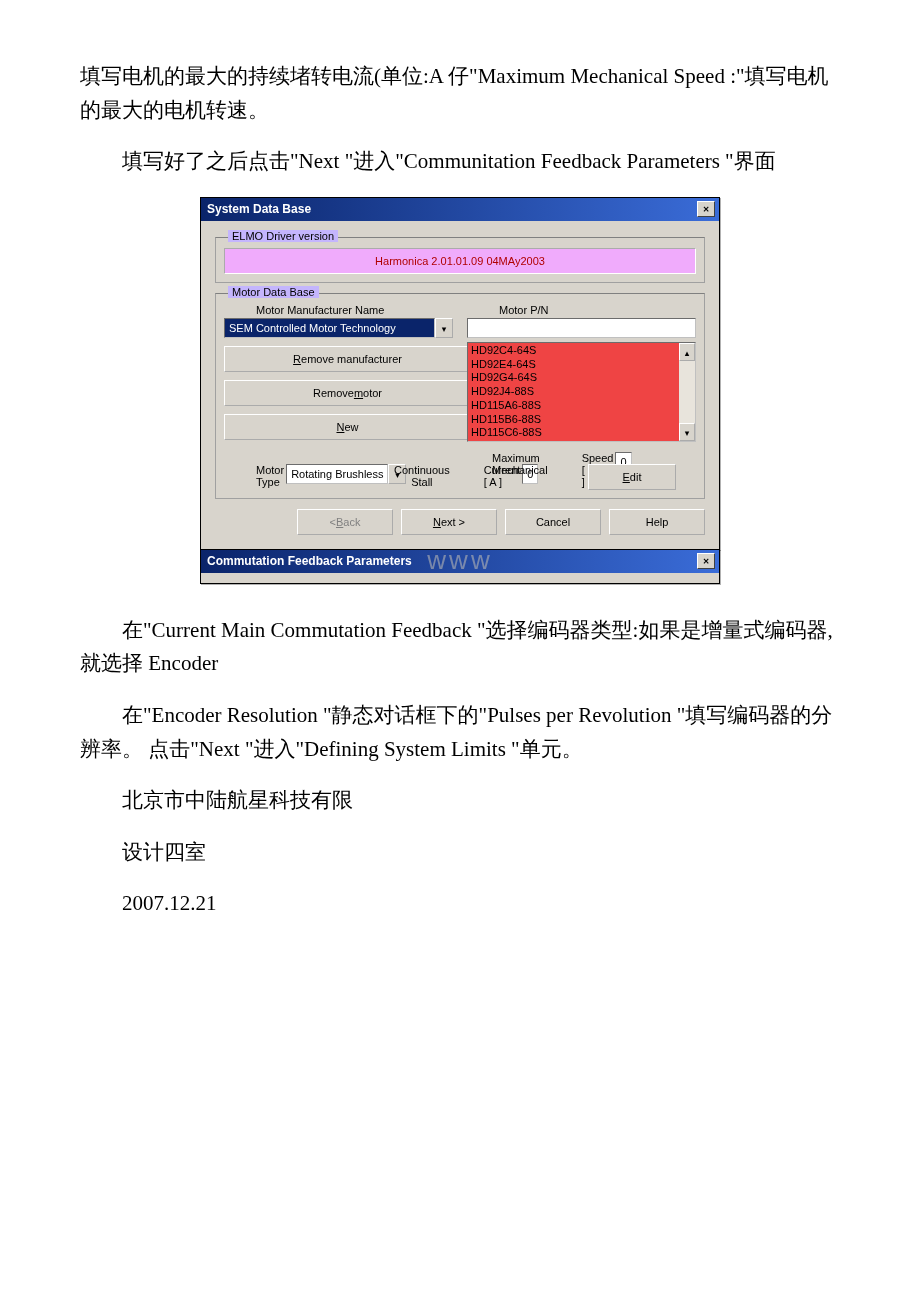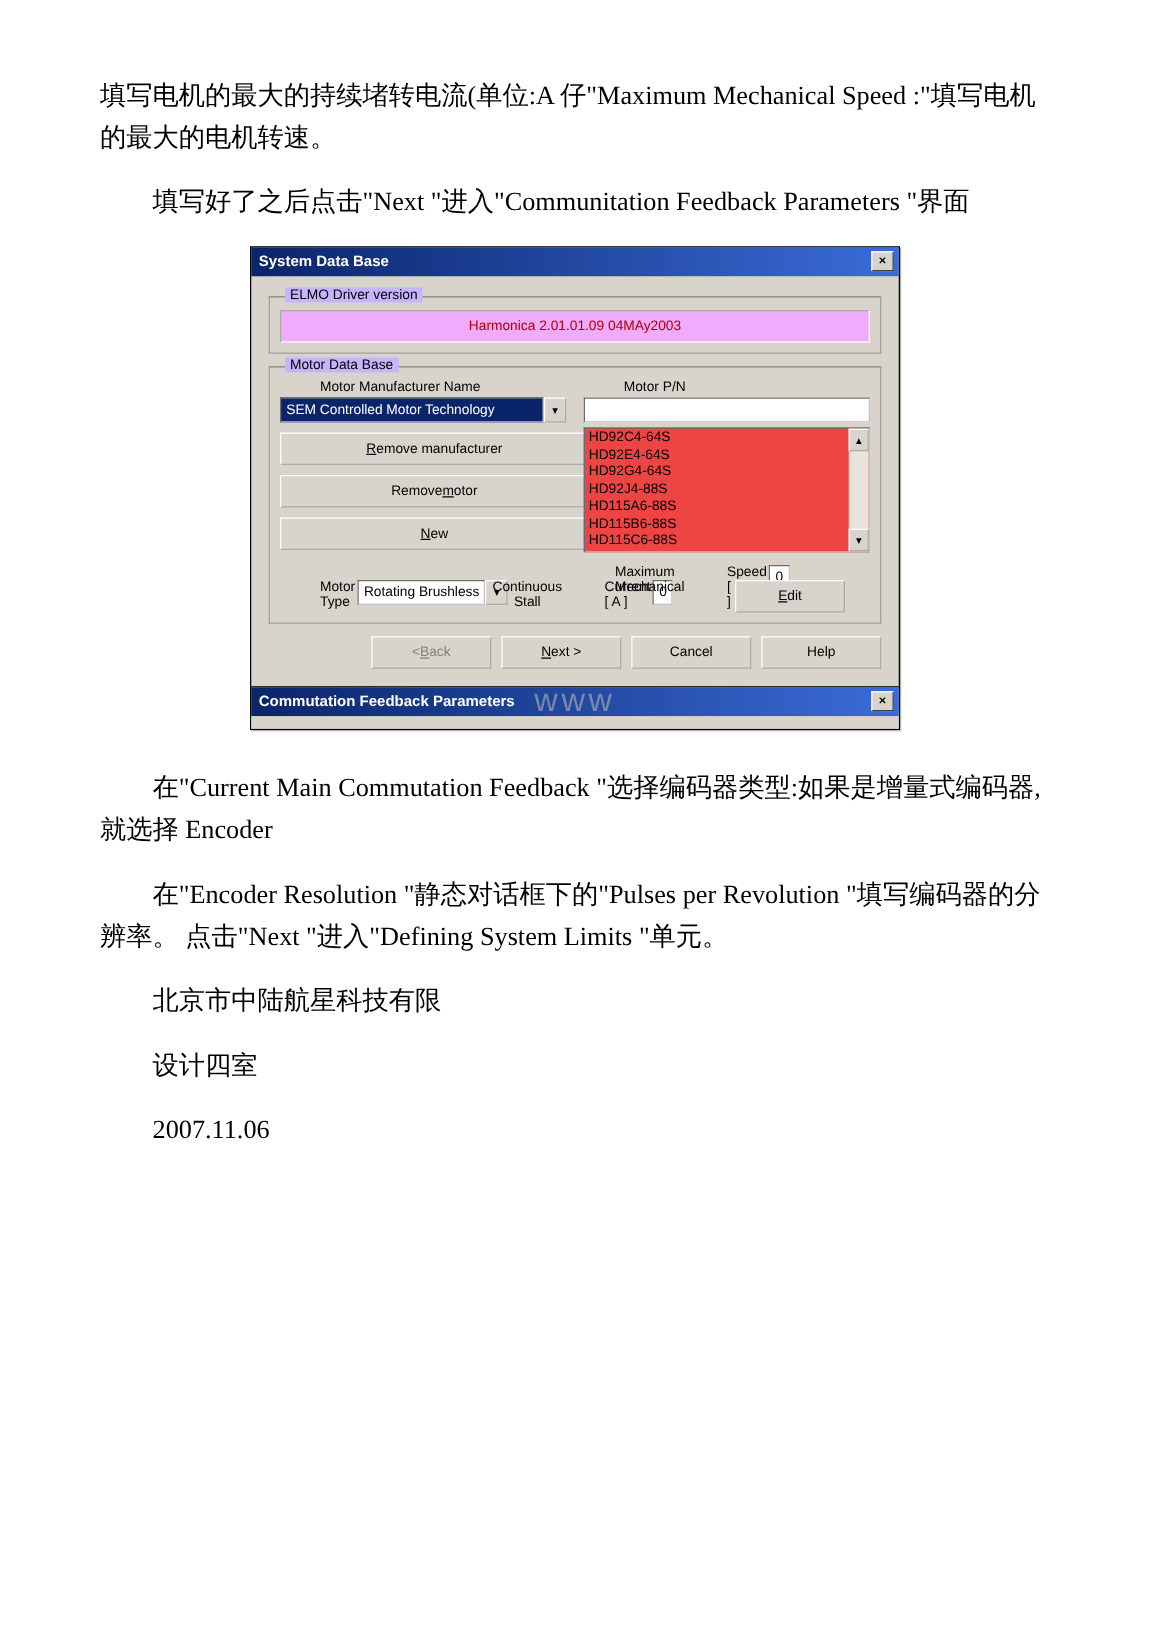--- a/index.html
+++ b/index.html
@@ -372,14 +372,14 @@
       </div>
 
       <div class="watermark">www</div>
     </div>
   </div>
 
   <p class="para indent">在"Current Main Commutation Feedback "选择编码器类型:如果是增量式编码器,就选择 Encoder</p>
   <p class="para indent">在"Encoder Resolution "静态对话框下的"Pulses per Revolution "填写编码器的分辨率。 点击"Next "进入"Defining System Limits "单元。</p>
   <p class="para indent">北京市中陆航星科技有限</p>
   <p class="para indent">设计四室</p>
-  <p class="para indent">2007.11.06</p>
+  <p class="para indent">2007.12.21</p>
 </div>
 
 </body></html>

